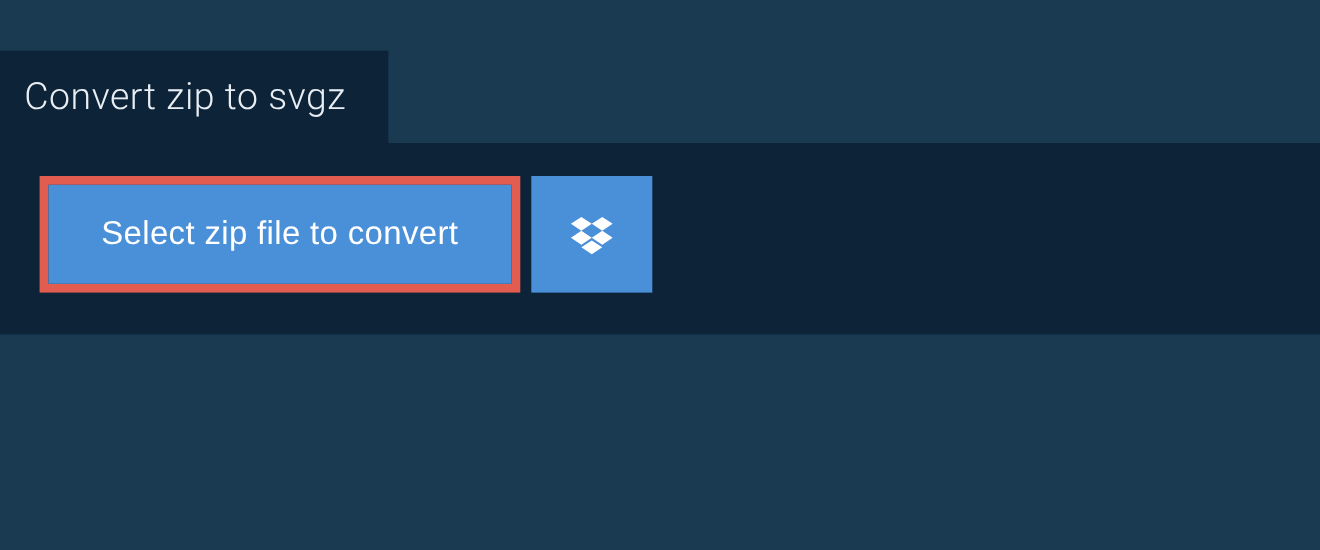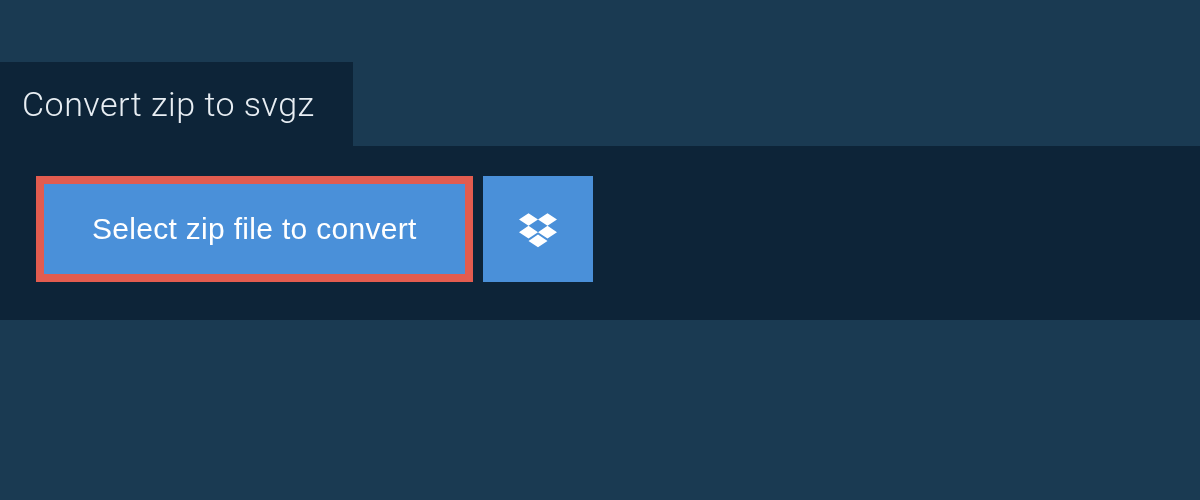--- a/index.html
+++ b/index.html
@@ -11,21 +11,21 @@
       width: 1200px;
       height: 500px;
       background: #1a3a52;
       font-family: -apple-system, BlinkMacSystemFont, "Segoe UI", Roboto, Helvetica, Arial, sans-serif;
       overflow: hidden;
     }
     .tab-header {
       display: inline-block;
       background: #0d2438;
       padding: 22px 38px 22px 22px;
-      margin-top: 62px;
+      margin-top: 46px;
       margin-left: 0;
     }
     .tab-title {
       color: #e8eef3;
       font-size: 34px;
       font-weight: 300;
       letter-spacing: 0.5px;
     }
     .content-panel {
       background: #0d2438;

